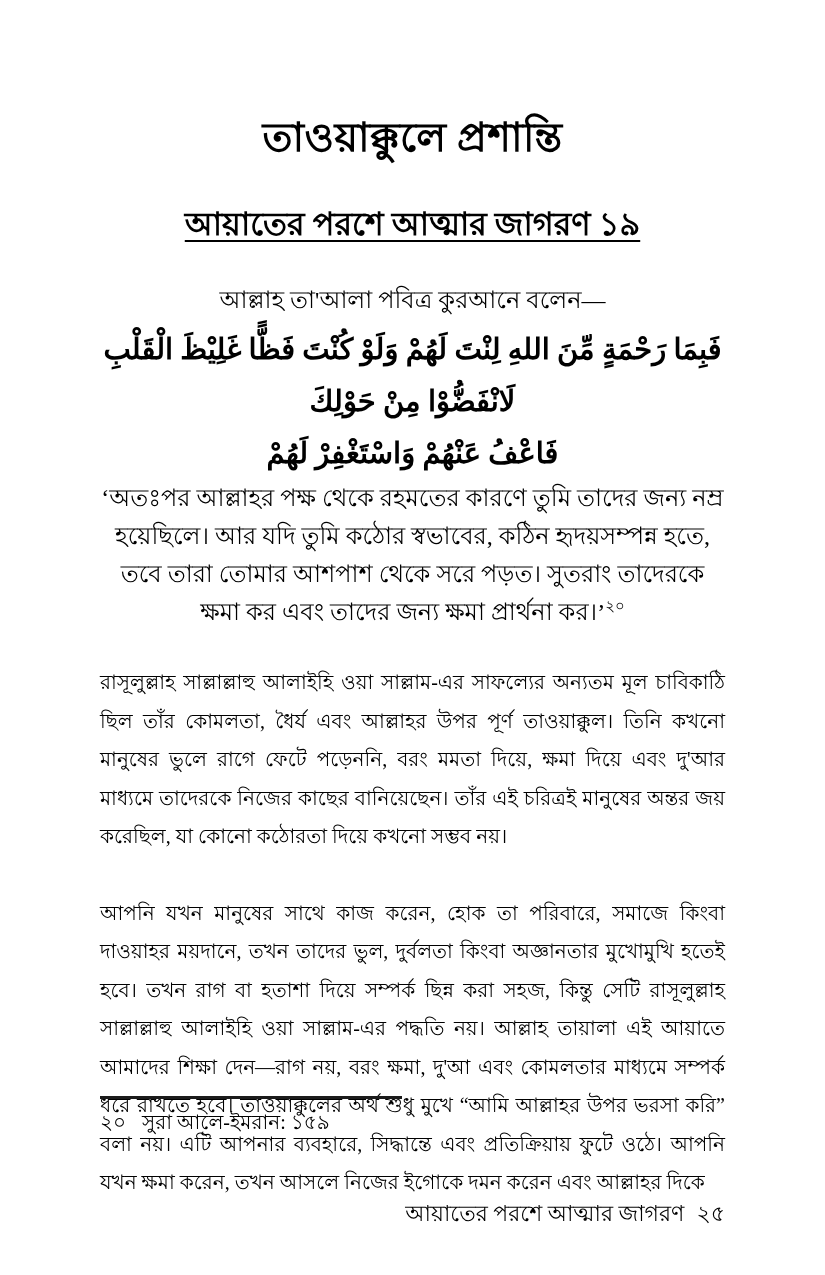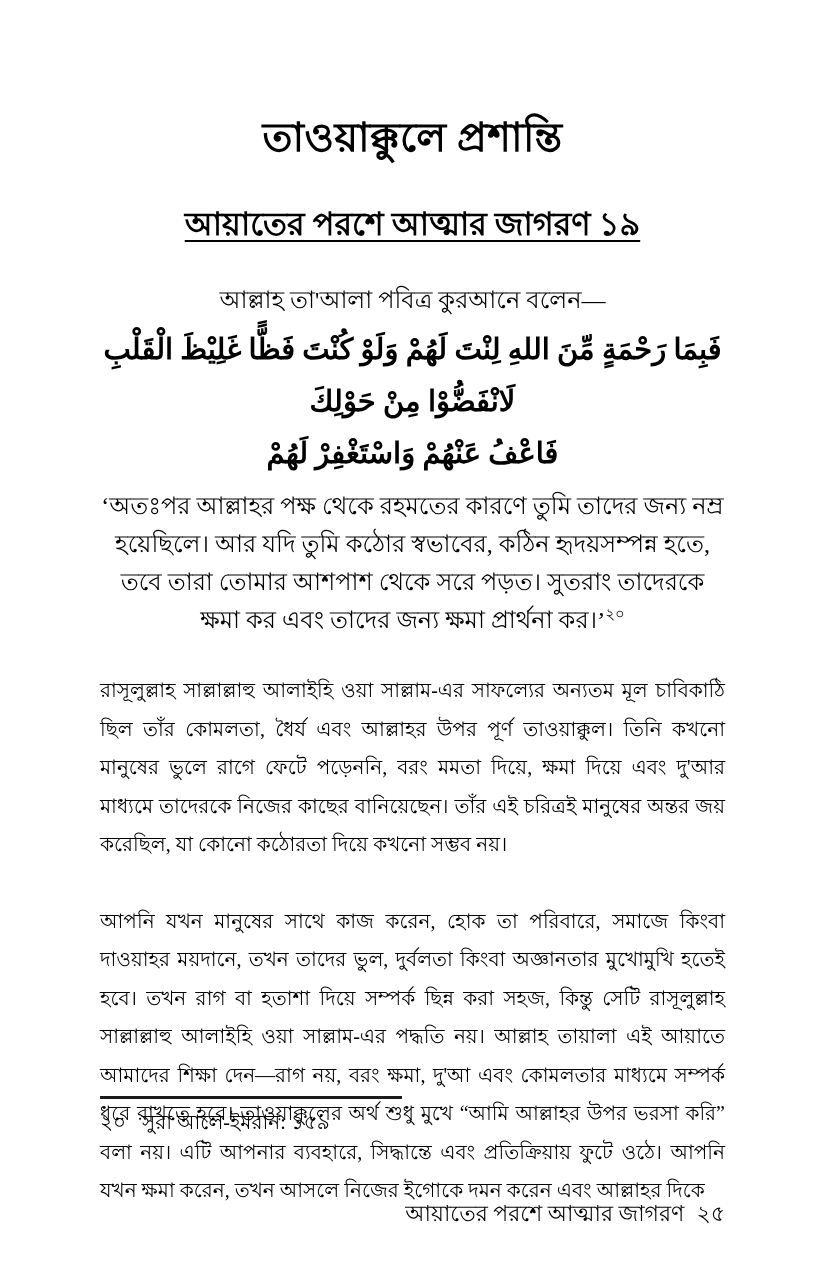--- a/index.html
+++ b/index.html
@@ -44,21 +44,20 @@
   }
   .arabic-verse {
     direction: rtl;
     text-align: center;
     margin-top: 6px;
     font-size: 29px;
     font-weight: 700;
     line-height: 52px;
   }
   .verse-translation {
-    margin-top: 8px;
     text-align: center;
     font-size: 24px;
     line-height: 38px;
   }
   .verse-translation sup {
     font-size: 15px;
     vertical-align: super;
     line-height: 0;
   }
   .body-paragraph {

